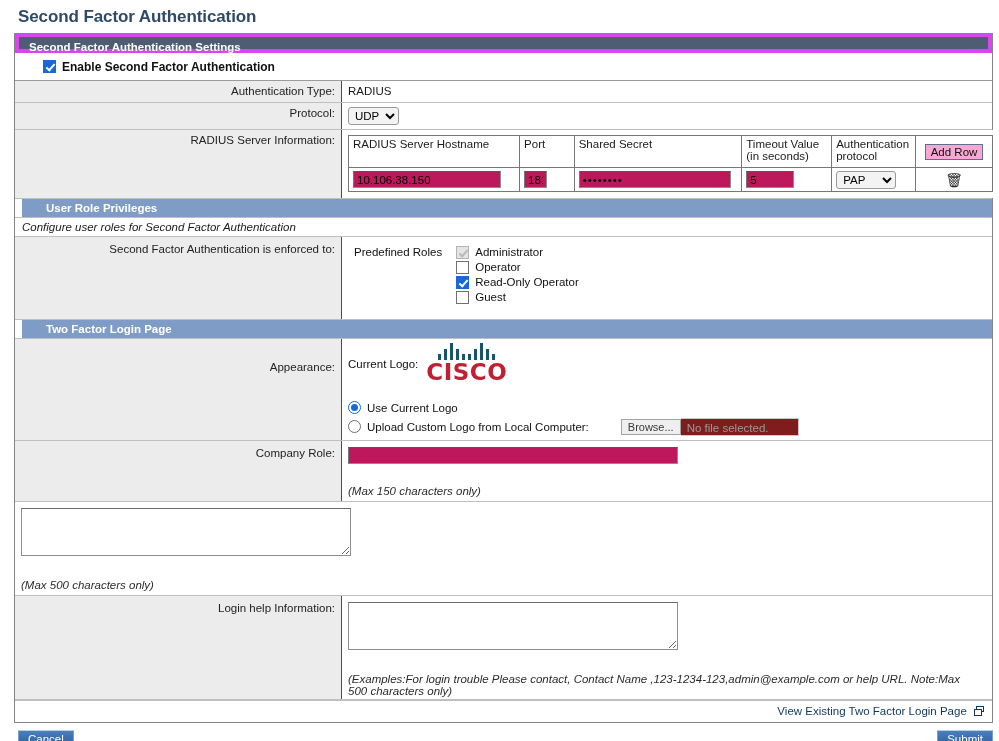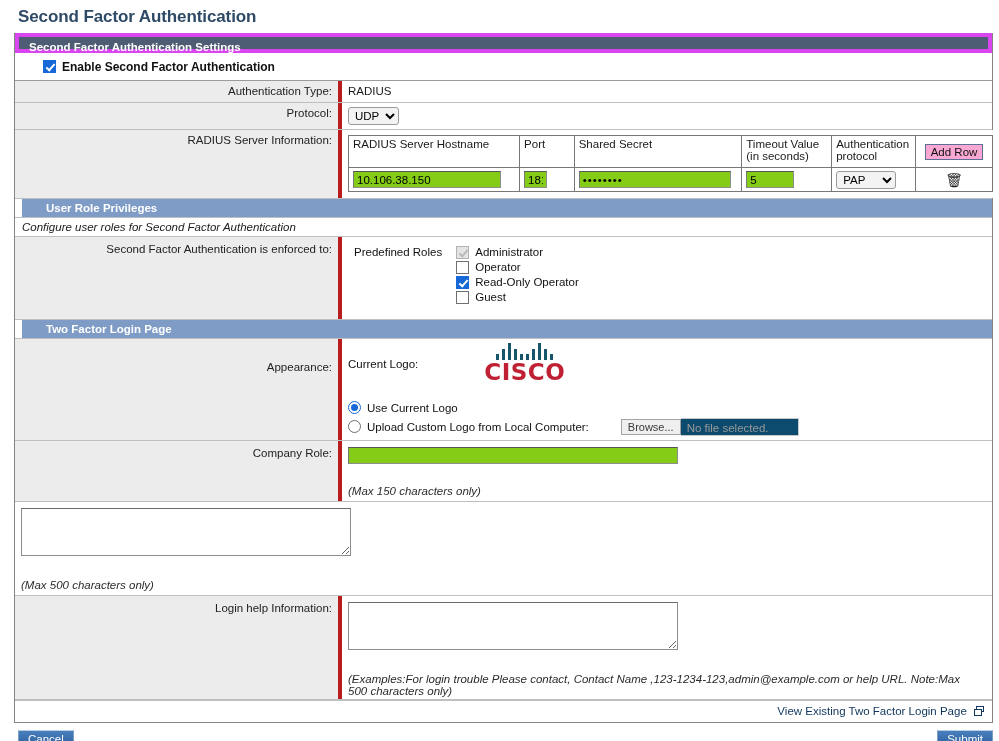--- a/index.html
+++ b/index.html
@@ -63,21 +63,21 @@
     border-bottom: 1px solid #bfbfbf;
     background: #ececec;
     min-height: 22px;
   }
   .frow .lcell {
     width: 327px;
     min-width: 327px;
     background: #ececec;
     text-align: right;
     padding: 4px 6px 4px 4px;
-    border-right: 4px solid #b91c1c;
+    border-right: 1px solid #b91c1c;
     color: #222;
   }
   .frow .rcell {
     flex: 1;
     background: #ffffff;
     padding: 4px 6px;
   }
 
   
   .subband-wrap {
@@ -104,21 +104,21 @@
     font-size: 11.5px;
   }
 
   
   input[type="text"], input[type="password"] {
     font-family: "Liberation Sans", sans-serif;
     font-size: 11.5px;
     border: 1px solid #8d8d8d;
     border-top-color: #555;
     border-left-color: #777;
-    background: #84cc16;
+    background: #be185d;
     padding: 1px 3px;
     height: 17px;
     color: #000;
   }
   textarea {
     font-family: "Liberation Sans", sans-serif;
     font-size: 11.5px;
     border: 1px solid #8d8d8d;
     border-top-color: #6a6a6a;
     background: #fff;
@@ -220,21 +220,21 @@
   .role-items .role-item {
     display: flex; align-items: center; gap: 6px;
     height: 15px; line-height: 15px;
   }
   .role-items .role-item span { color: #111; }
 
   
   .appearance-body { padding: 10px 0 10px 6px; }
   .logo-line { display: flex; align-items: center; gap: 8px; margin-bottom: 14px; }
   .logo-line .cl-label { color: #111; }
-  .cisco-logo { margin-left: 58px; text-align: center; }
+  .cisco-logo { text-align: center; }
   .cisco-bars { display: flex; align-items: flex-end; gap: 3px; height: 17px; justify-content: center; }
   .cisco-bars i { display: block; width: 3px; background: #17556b; }
   .cisco-word {
     font-family: "DejaVu Sans", sans-serif;
     font-weight: bold;
     font-size: 23px;
     color: #c02033;
     letter-spacing: 0.5px;
     line-height: 24px;
     margin-top: 1px;
@@ -252,21 +252,21 @@
     border: 1px solid #a3a3a3;
     padding: 1px 6px;
     color: #3a3a3a;
     cursor: pointer;
   }
   .filebox .fname {
     border: 1px solid #c8c8c8;
     border-left: none;
     padding: 1px 6px;
     color: #9a9a9a;
-    background: #0c4a6e;
+    background: #7f1d1d;
     width: 118px;
     height: 18px;
     line-height: 16px;
   }
 
   .hint { font-style: italic; color: #2b2b2b; font-size: 11.5px; padding-top: 2px; margin-top: 19px; }
 
   
   .viewlink-row {
     text-align: right;

